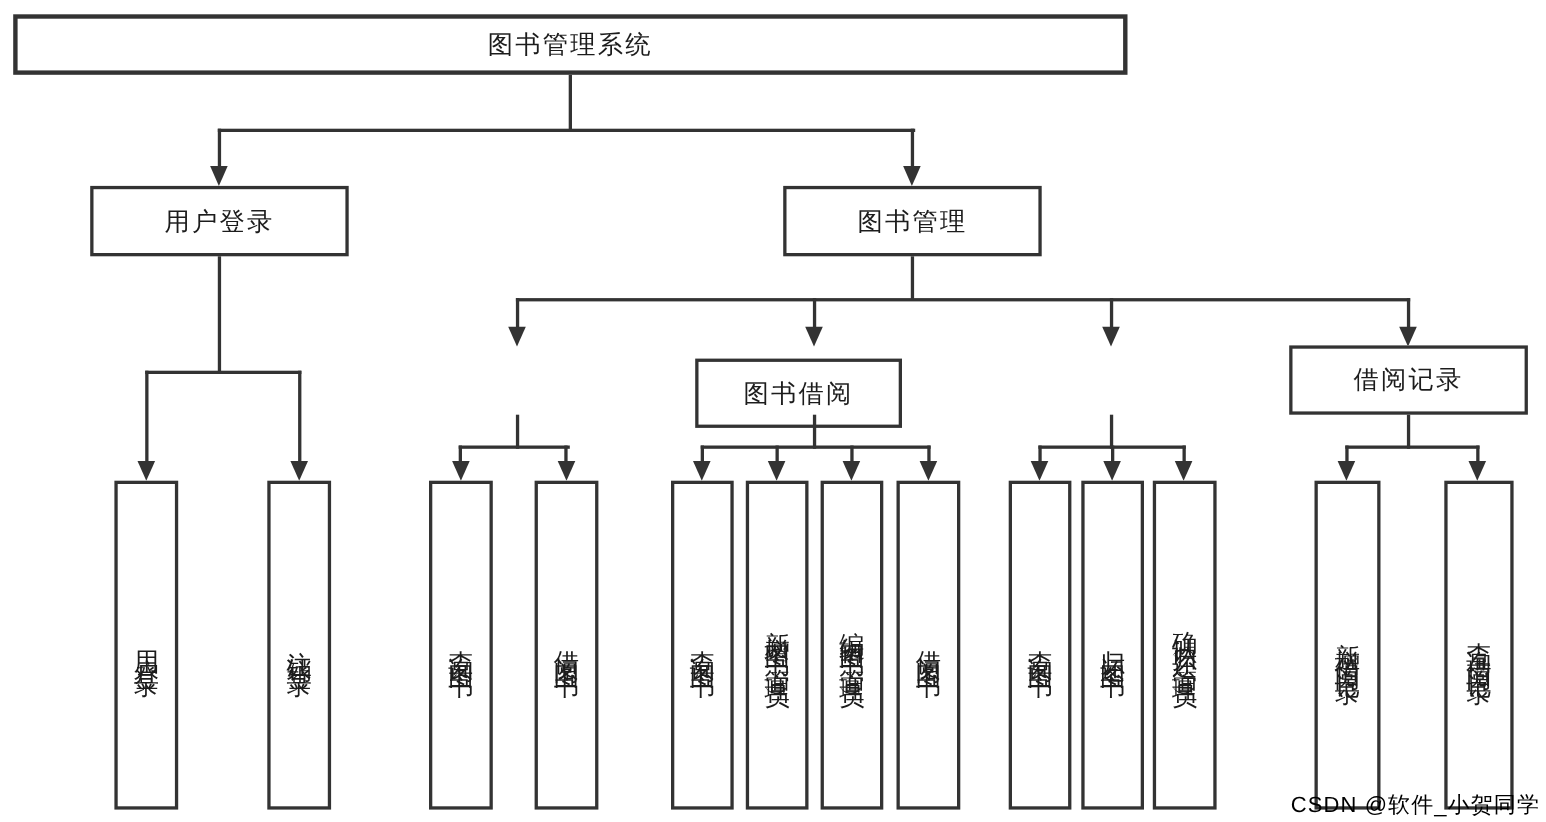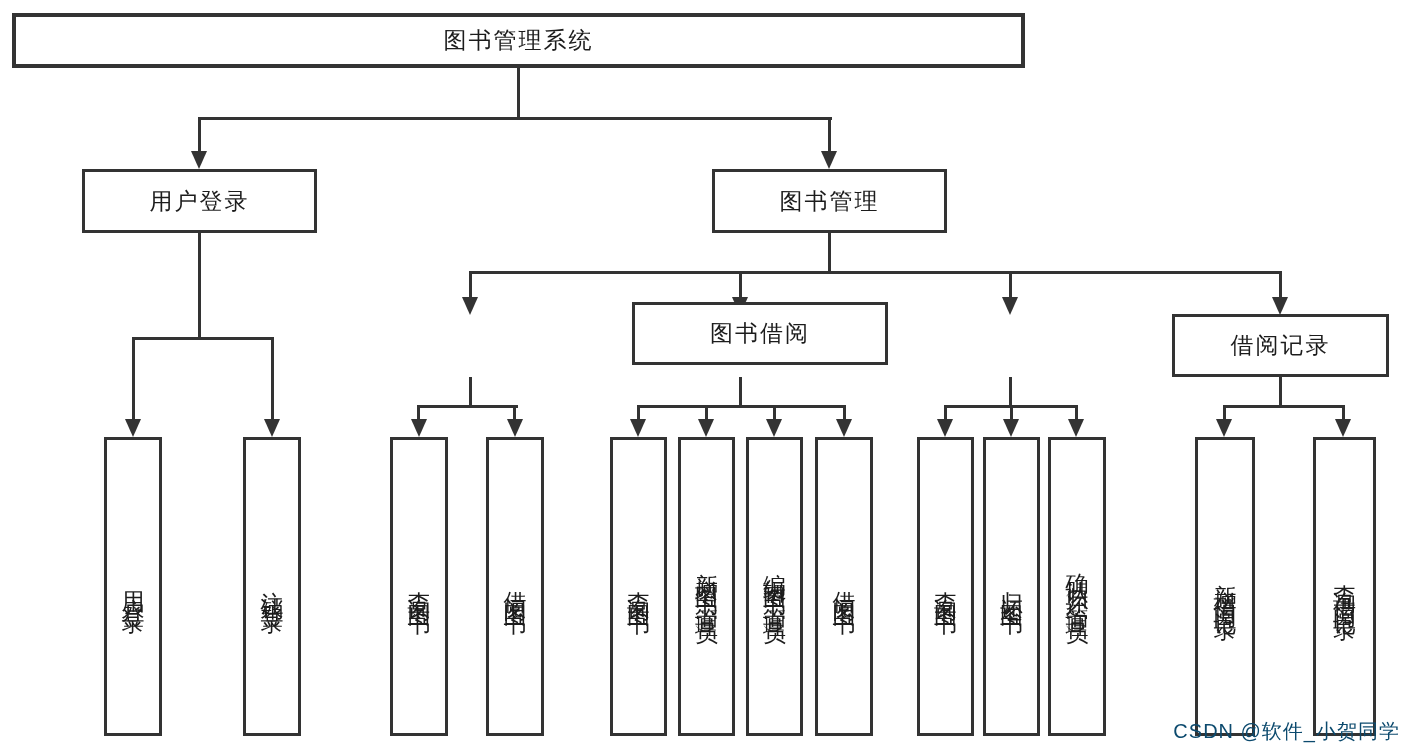--- a/index.html
+++ b/index.html
@@ -37,21 +37,21 @@
     position:absolute;width:0;height:0;
     border-left:8px solid transparent;
     border-right:8px solid transparent;
     border-top:18px solid #333333;
   }
   .watermark{
     position:absolute;
     right:5px;bottom:2px;
     font-size:20px;
     letter-spacing:1px;
-    color:#0c4a6e;
+    color:#000000;
     z-index:10;
     white-space:nowrap;
   }
 </style>
 </head>
 <body>
 
 <div id="canvas">
 
   <div class="box root" style="left:12px;top:13px;width:1013px;height:55px;">图书管理系统</div>
@@ -77,21 +77,21 @@
   <div class="hl" style="left:469px;top:271px;width:813px;"></div>
   <div class="vl" style="left:469px;top:271px;height:28px;"></div>
   <div class="ar" style="left:462px;top:297px;"></div>
   <div class="vl" style="left:739px;top:271px;height:28px;"></div>
   <div class="ar" style="left:732px;top:297px;"></div>
   <div class="vl" style="left:1009px;top:271px;height:28px;"></div>
   <div class="ar" style="left:1002px;top:297px;"></div>
   <div class="vl" style="left:1279px;top:271px;height:28px;"></div>
   <div class="ar" style="left:1272px;top:297px;"></div>
 
-  <div class="box" style="left:632px;top:302px;width:256px;height:63px;">图书借阅</div>
+  <div class="box" style="left:632px;top:326px;width:188px;height:63px;">图书借阅</div>
   <div class="box" style="left:1172px;top:314px;width:217px;height:63px;">借阅记录</div>
 
   <div class="vl" style="left:469px;top:377px;height:31px;"></div>
   <div class="hl" style="left:417px;top:405px;width:101px;"></div>
   <div class="vl" style="left:417px;top:405px;height:16px;"></div>
   <div class="ar" style="left:411px;top:419px;"></div>
   <div class="vl" style="left:513px;top:405px;height:16px;"></div>
   <div class="ar" style="left:507px;top:419px;"></div>
 
   <div class="vl" style="left:739px;top:377px;height:31px;"></div>

